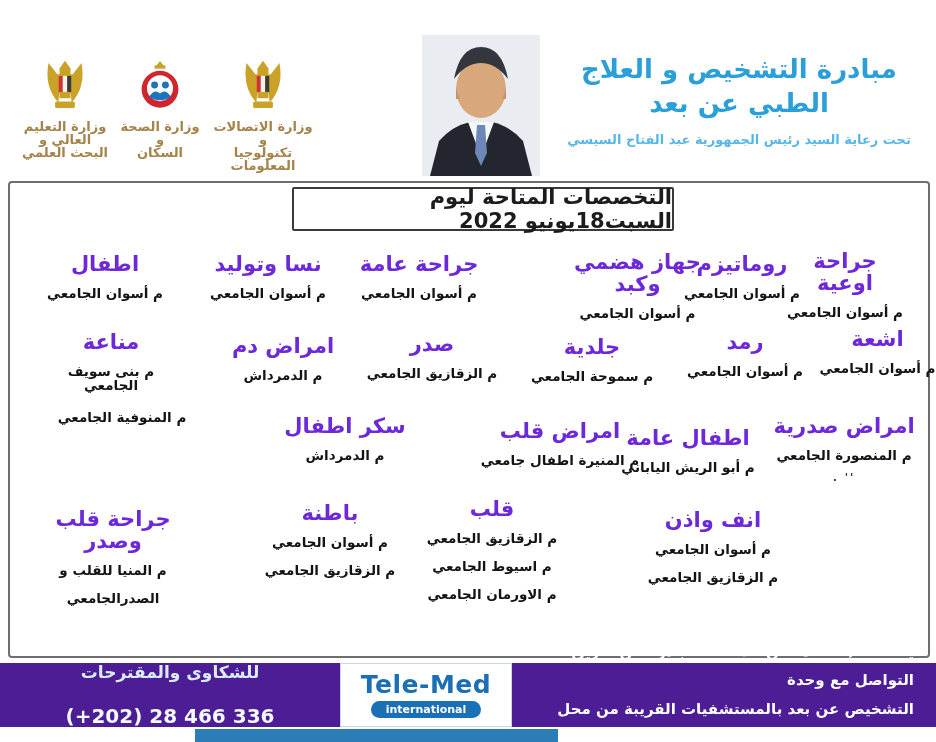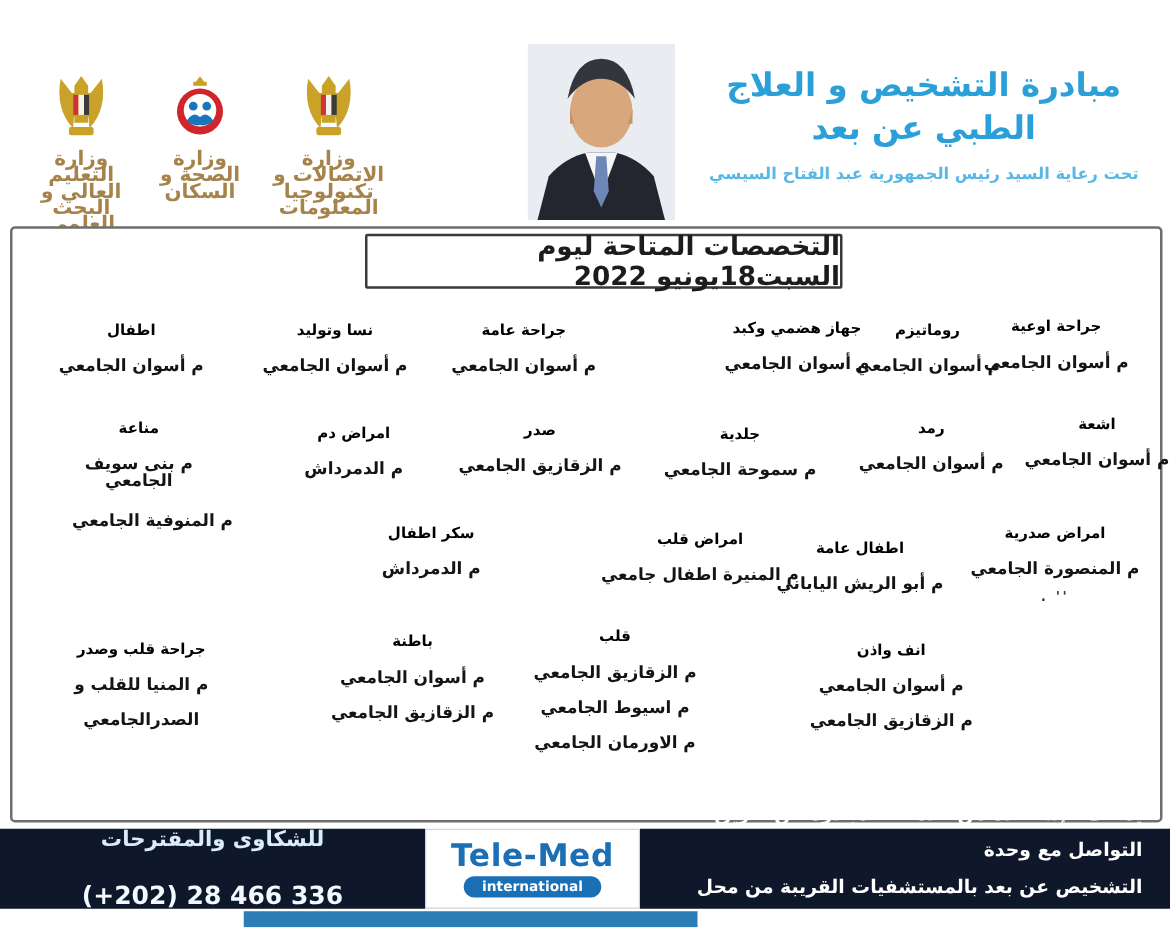--- a/index.html
+++ b/index.html
@@ -1,42 +1,42 @@
 <!DOCTYPE html>
 <html><head>
 <meta charset="utf-8">
 <style>
   html,body{margin:0;padding:0;background:#fff;}
   .page{position:relative;width:936px;height:742px;background:#ffffff;overflow:hidden;
         font-family:"DejaVu Sans",sans-serif;}
 
   
   .logo{position:absolute;text-align:center;}
-  .logo-label{font-size:16px;font-weight:700;color:#a5834a;line-height:13px;margin-top:4px;}
+  .logo-label{font-size:13px;font-weight:700;color:#a5834a;line-height:13px;margin-top:4px;}
   .portrait{position:absolute;left:422px;top:35px;width:118px;height:141px;}
   .hdr-title-block{position:absolute;left:548px;top:52px;width:382px;text-align:center;}
   .hdr-title{font-size:26px;font-weight:800;color:#2b9fd7;line-height:34px;}
   .hdr-sub{font-size:13px;font-weight:700;color:#58b7e5;margin-top:12px;}
 
   
   .board{position:absolute;left:8px;top:181px;width:918px;height:473px;
          border:2px solid #6e6e6e;border-radius:4px;background:#fff;}
   .board-title-box{position:absolute;left:282px;top:4px;width:378px;height:40px;
          border:2px solid #3a3a3a;border-radius:2px;background:#fff;
          display:flex;align-items:center;justify-content:center;}
   .board-title{font-size:21px;font-weight:700;color:#1c1c1c;}
 
   .cell{position:absolute;text-align:center;}
-  .spec{font-size:12px;font-weight:800;color:#000000;line-height:22px;margin-bottom:11px;}
+  .spec{font-size:21px;font-weight:800;color:#6d28d9;line-height:22px;margin-bottom:11px;}
   .hosp{font-size:13.5px;font-weight:700;color:#141414;line-height:14px;}
   .hosp + .hosp{margin-top:14px;}
   .cell-note{margin-top:9px;font-size:11px;font-weight:700;color:#3a3a3a;letter-spacing:2px;}
 
   
-  .f-box{position:absolute;background:#0f172a;display:flex;flex-direction:column;
+  .f-box{position:absolute;background:#4c1d95;display:flex;flex-direction:column;
          align-items:center;justify-content:center;}
   .f-left{left:0;top:663px;width:340px;height:64px;gap:22px;}
   .f-label{font-size:17px;font-weight:700;color:#d8ecf9;}
   .f-phone{font-size:20px;font-weight:700;color:#f2f9ff;}
   .f-right{left:512px;top:663px;width:424px;height:64px;align-items:flex-end;justify-content:center;}
   .f-info{direction:rtl;text-align:right;color:#ffffff;font-weight:700;font-size:15px;
           line-height:29px;padding:0 22px;}
   .f-mid{position:absolute;left:340px;top:663px;width:172px;height:64px;background:#ffffff;
          border:1px solid #ccd6de;box-sizing:border-box;
          display:flex;flex-direction:column;align-items:center;justify-content:center;}

